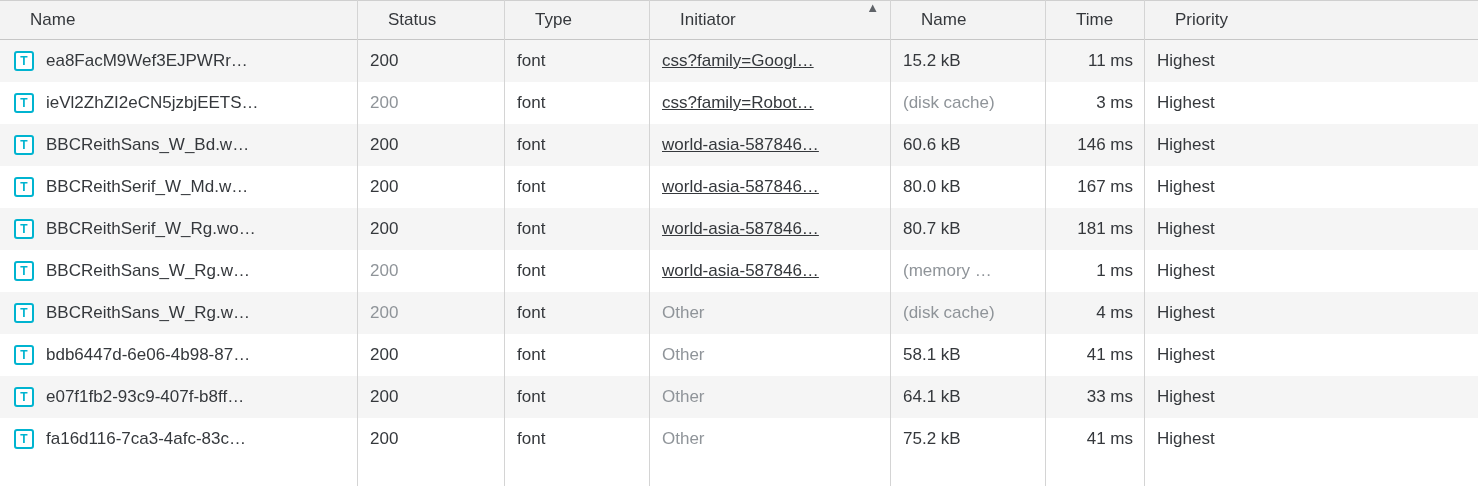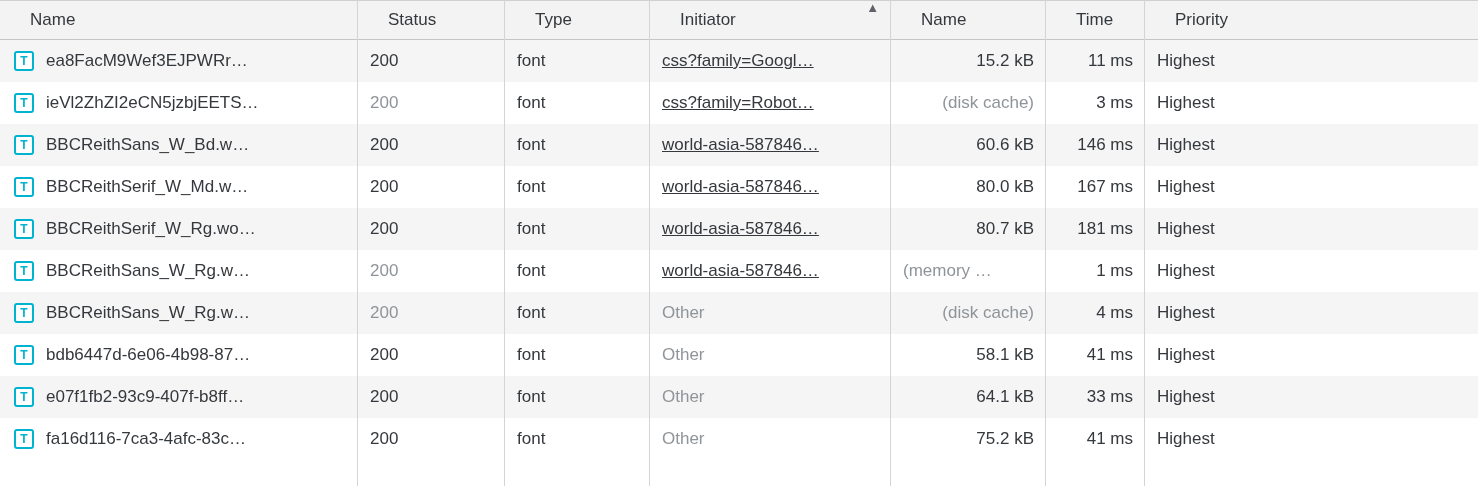--- a/index.html
+++ b/index.html
@@ -42,21 +42,21 @@
   .cell {
     padding: 0 12px;
     white-space: nowrap;
     overflow: hidden;
     flex: none;
   }
   .col-name      { width: 358px; }
   .col-status    { width: 147px; }
   .col-type      { width: 145px; }
   .col-initiator { width: 241px; }
-  .col-size      { width: 155px; text-align: right; }
+  .col-size      { width: 155px; }
   .col-time      { width: 99px;  text-align: right; }
   .col-priority  { width: 333px; flex: 1; }
 
   .hrow .cell { cursor: pointer; padding-left: 30px; }
   .hrow .col-size, .hrow .col-time { text-align: left; }
   .hcell-initiator { display: flex; justify-content: space-between; align-items: flex-start; }
   .sort-arrow { font-size: 13px; color: #5f6368; line-height: 1; }
 
   .row .col-name {
     display: flex; align-items: center; gap: 12px;

